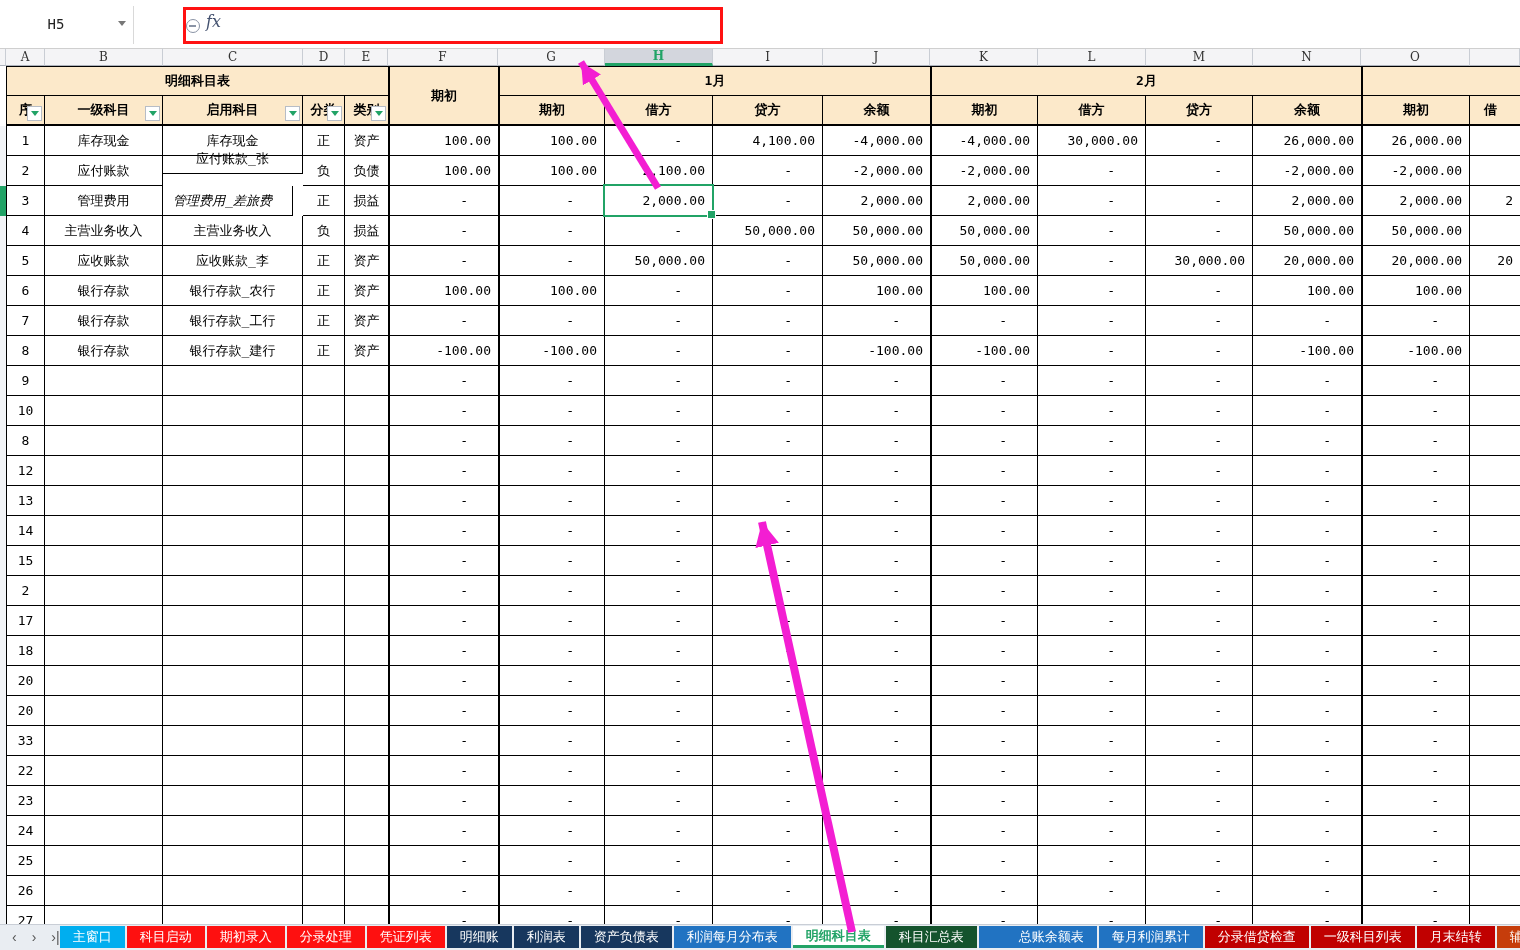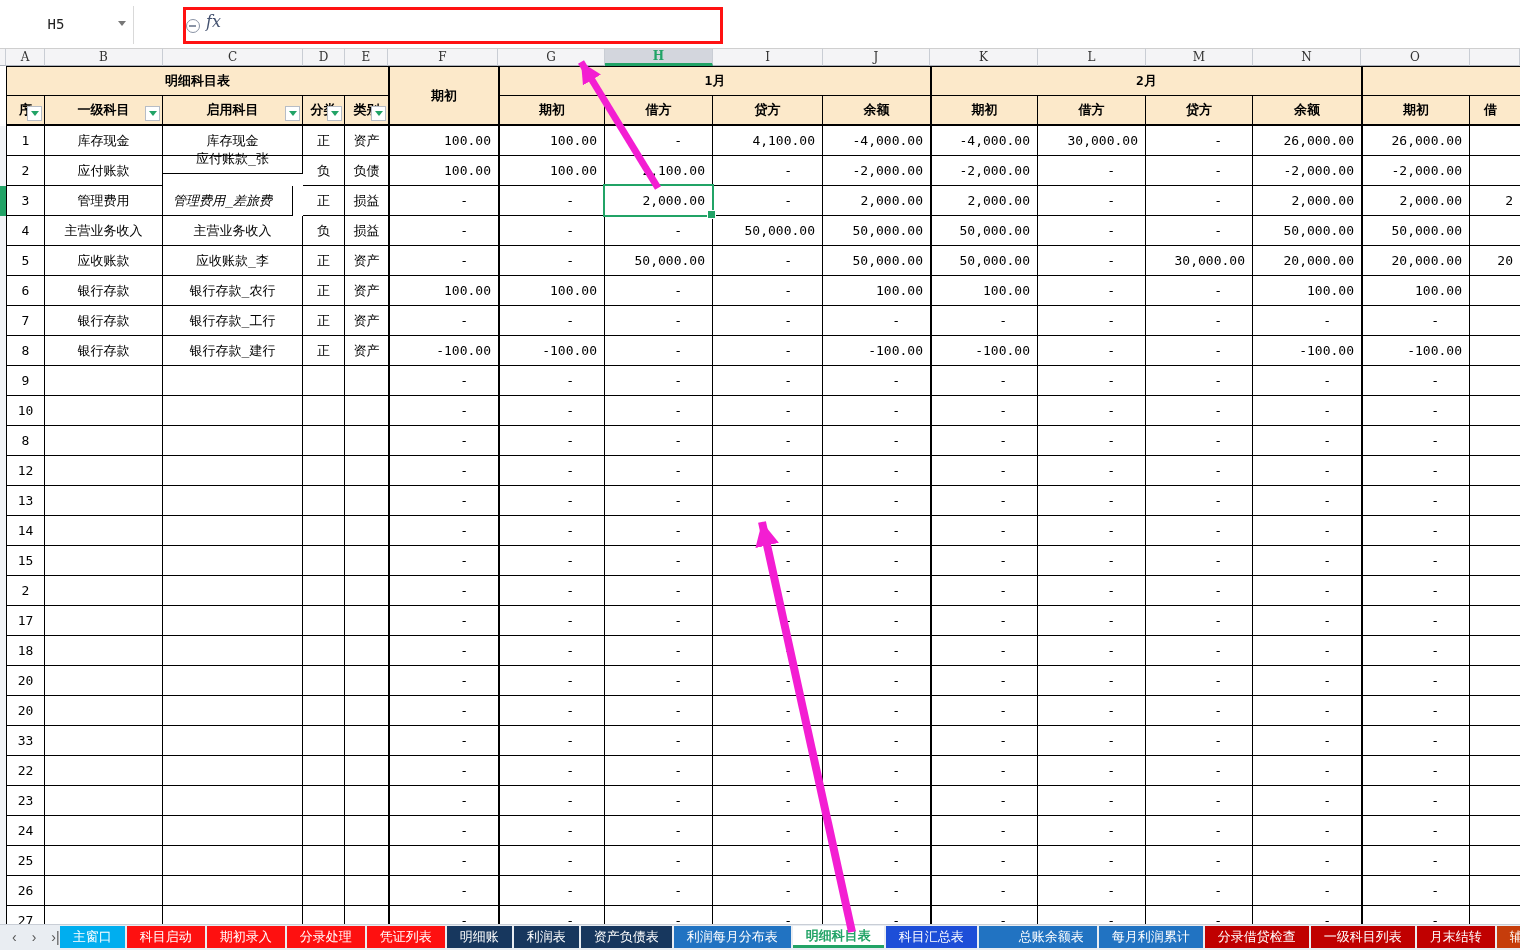--- a/index.html
+++ b/index.html
@@ -598,21 +598,21 @@
       <div class="tab" style="background: rgb(0, 174, 239);">主窗口</div>
       <div class="tab" style="background: rgb(254, 16, 16);">科目启动</div>
       <div class="tab" style="background: rgb(254, 16, 16);">期初录入</div>
       <div class="tab" style="background: rgb(254, 16, 16);">分录处理</div>
       <div class="tab" style="background: rgb(254, 16, 16);">凭证列表</div>
       <div class="tab" style="background: rgb(23, 55, 94);">明细账</div>
       <div class="tab" style="background: rgb(23, 55, 94);">利润表</div>
       <div class="tab" style="background: rgb(23, 55, 94);">资产负债表</div>
       <div class="tab" style="background: rgb(33, 115, 194);">利润每月分布表</div>
       <div class="tab active">明细科目表</div>
-      <div class="tab" style="background: #1d4ed8;">科目汇总表</div>
+      <div class="tab" style="background: #14532d;">科目汇总表</div>
       <div class="tab" style="background: rgb(33, 115, 194); padding-left: 40px;">总账余额表</div>
       <div class="tab" style="background: rgb(33, 115, 194);">每月利润累计</div>
       <div class="tab" style="background: rgb(192, 0, 0);">分录借贷检查</div>
       <div class="tab" style="background: rgb(192, 0, 0);">一级科目列表</div>
       <div class="tab" style="background: rgb(192, 0, 0);">月末结转</div>
       <div class="tab" style="background: rgb(198, 61, 11);">辅</div>
     </div>
 </div>
 
 <svg id="arrows">

